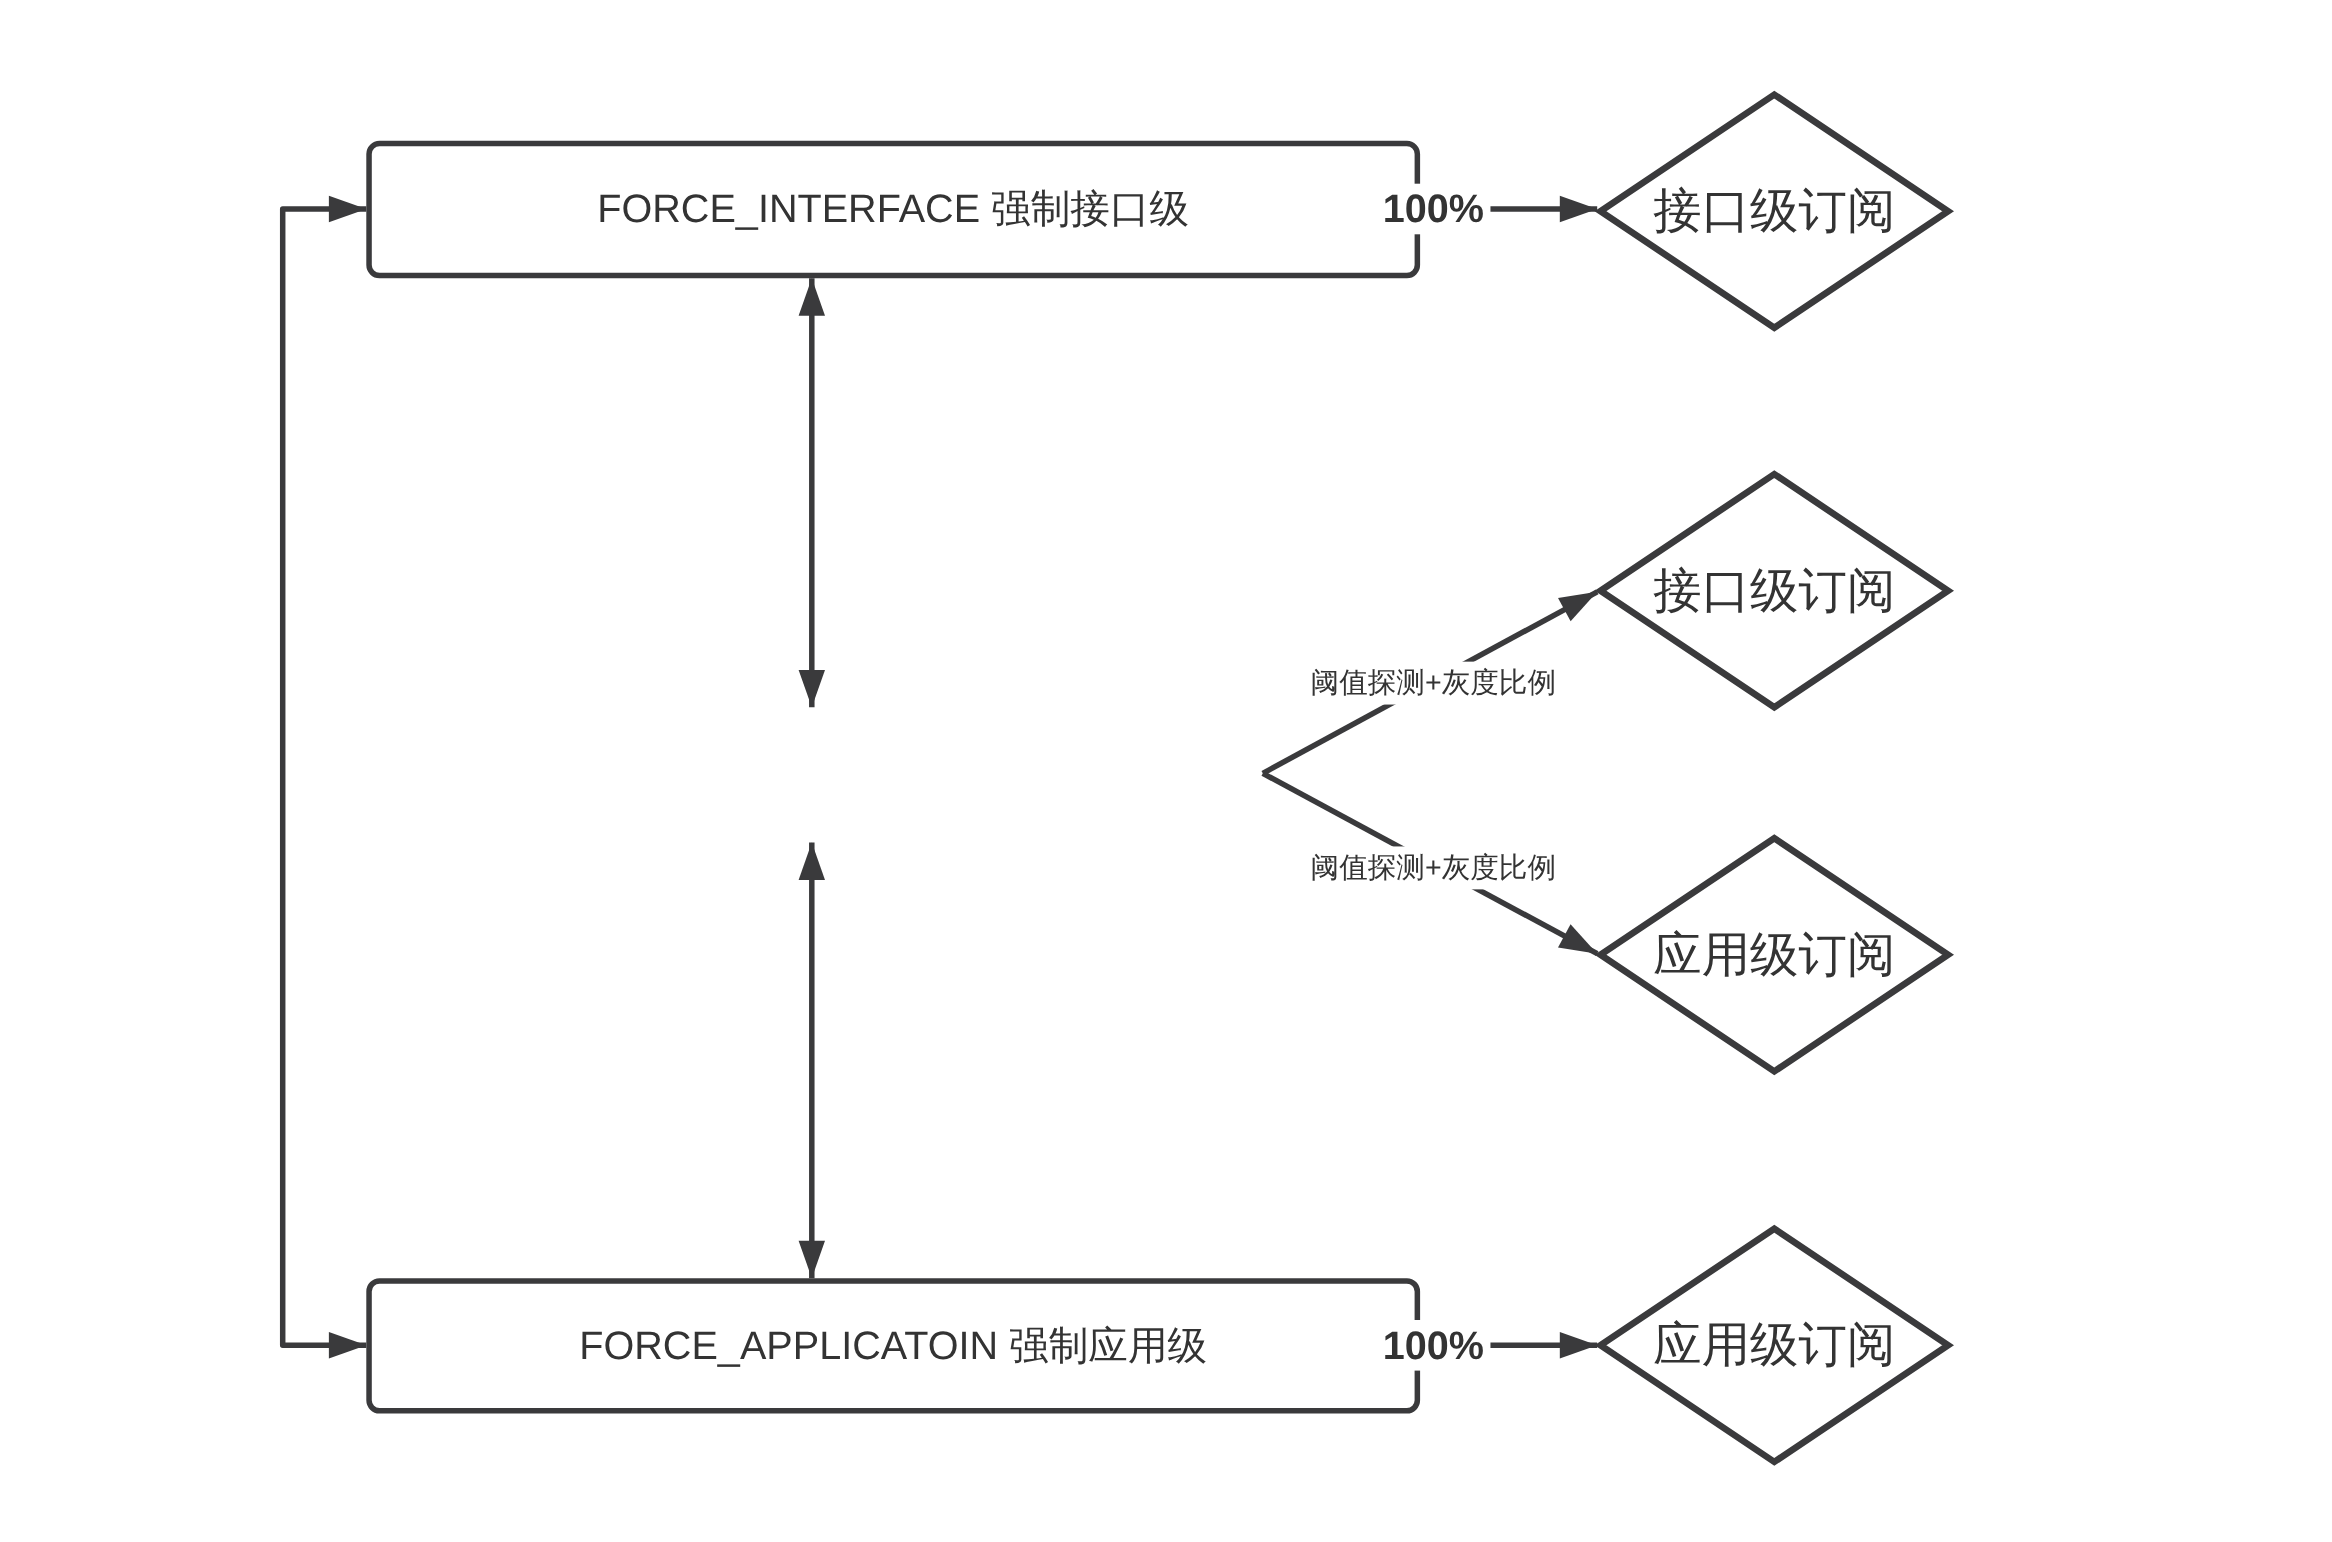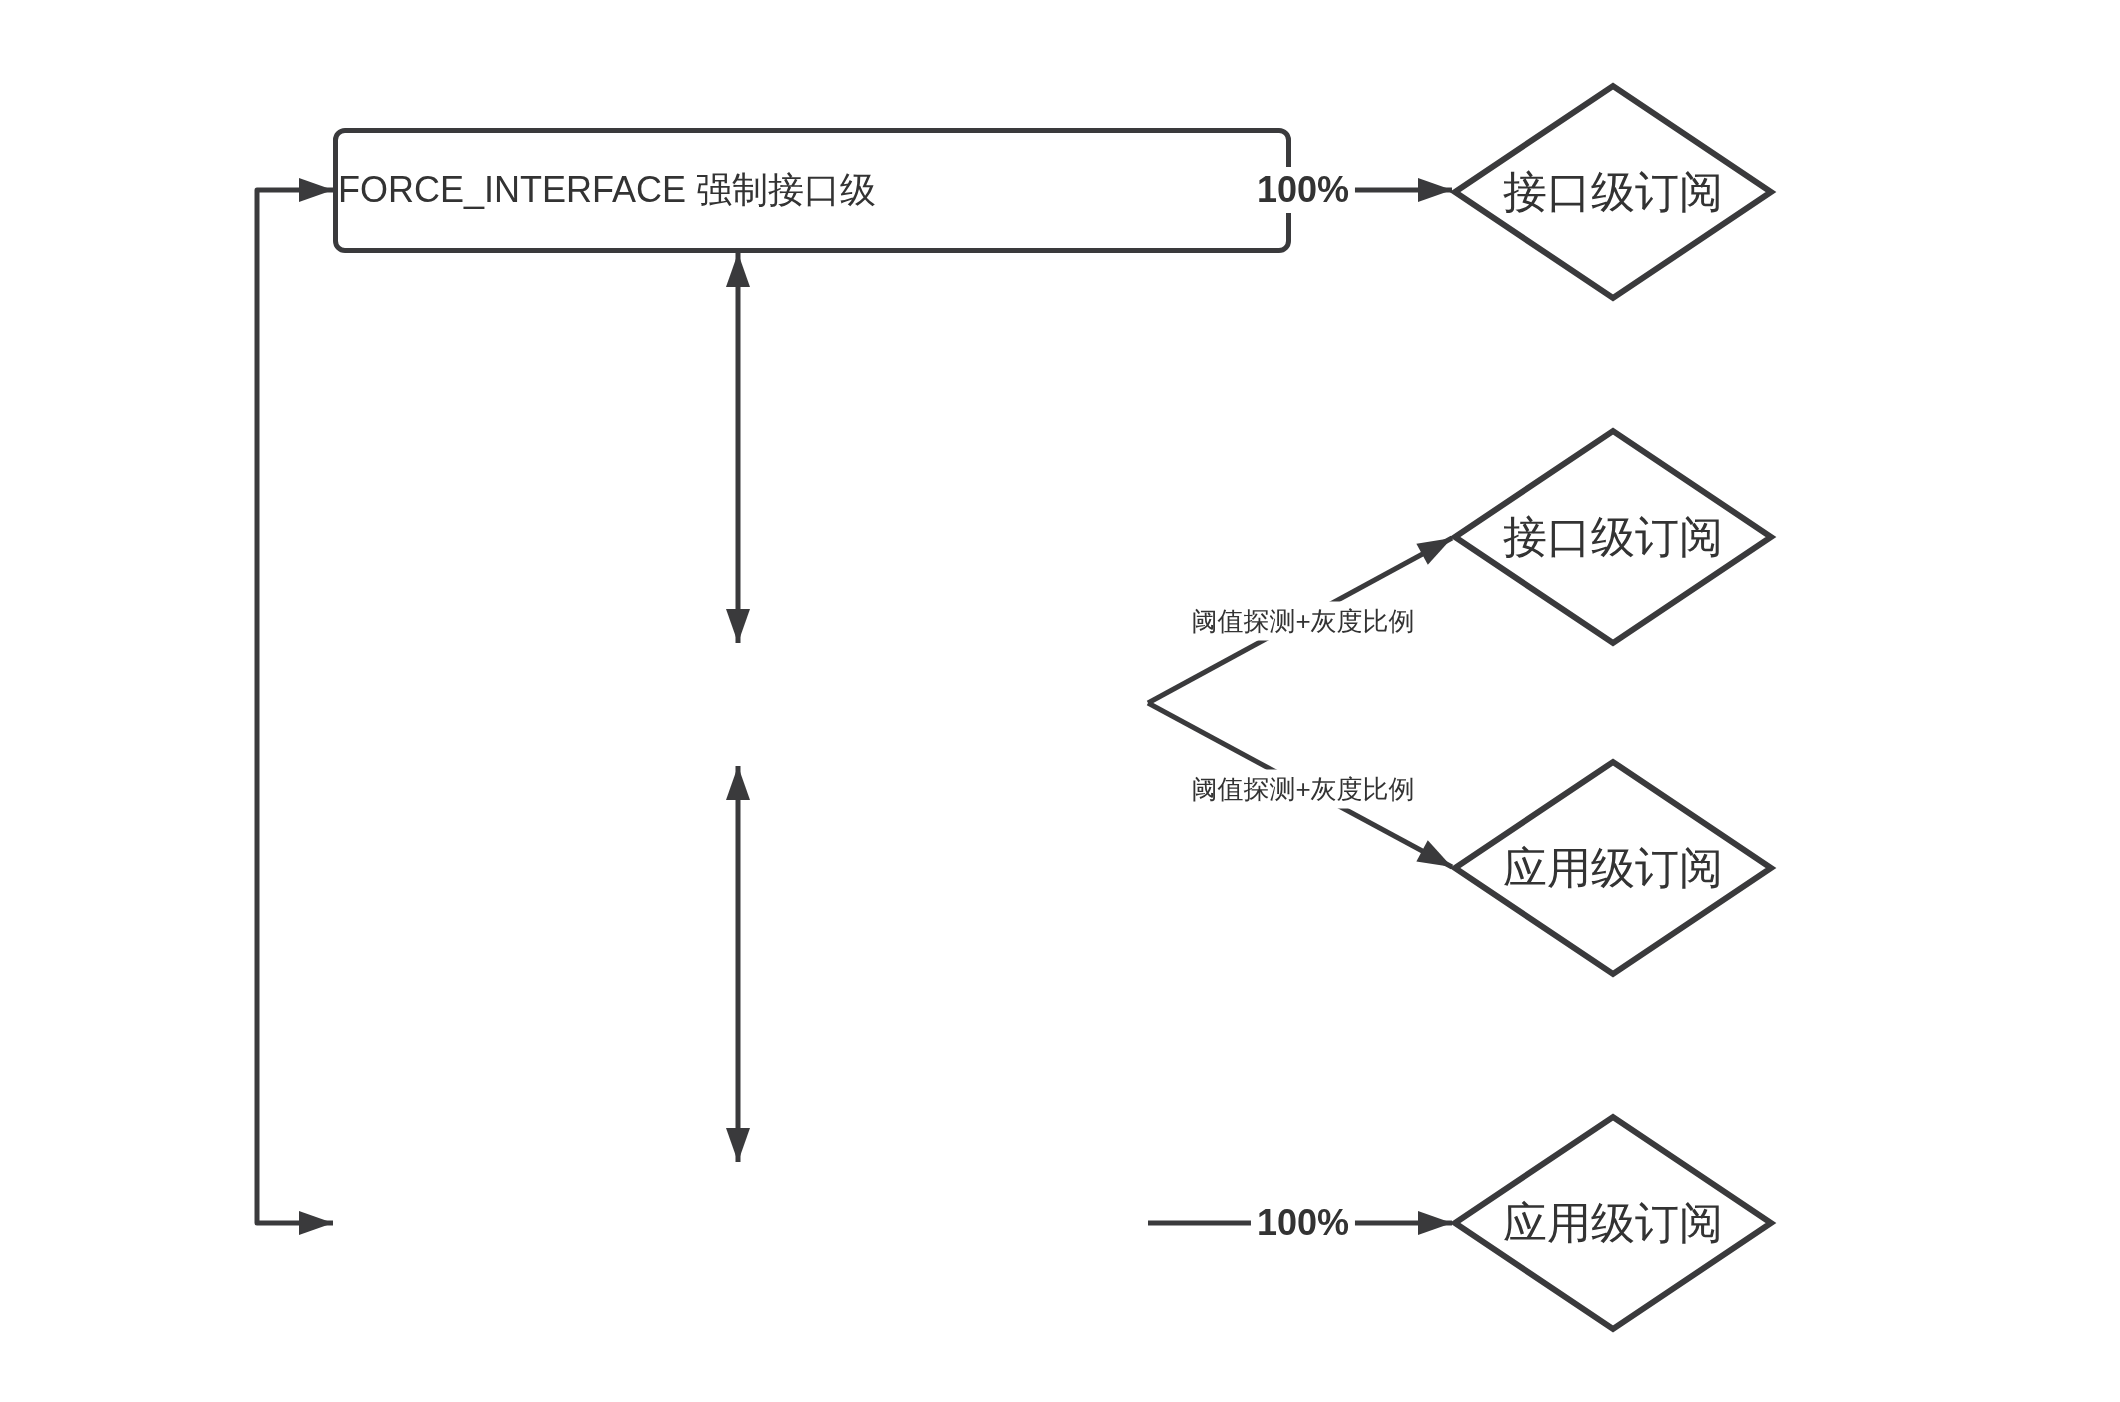--- a/index.html
+++ b/index.html
@@ -38,20 +38,21 @@
   .node-box {
     position: absolute;
     left: 333px;
     width: 958px;
     box-sizing: border-box;
     border: 5px solid #3A3A3C;
     border-radius: 12px;
     background: #FFFFFF;
     display: flex;
     align-items: center;
+    justify-content: center;
     font-size: 36px;
     white-space: nowrap;
   }
   .box-top    { top: 128px;  height: 125px; }
   .box-mid    { top: 643px;  height: 123px; }
   .box-bottom { top: 1162px; height: 123px; }
   .diamond-label {
     position: absolute;
     transform: translate(-50%, -50%);
     font-size: 44px;
@@ -97,20 +98,23 @@
     <polygon class="diamond" points="1455,537 1613,431 1771,537 1613,643"></polygon>
     <polygon class="diamond" points="1455,868 1613,762 1771,868 1613,974"></polygon>
     <polygon class="diamond" points="1455,1223 1613,1117 1771,1223 1613,1329"></polygon>
   </svg>
 
   <div class="node-box box-top">
     <span>FORCE_INTERFACE 强制接口级</span>
   </div>
 
 
+  <div class="node-box box-bottom">
+    <span>FORCE_APPLICATOIN 强制应用级</span>
+  </div>
 
   <div class="diamond-label" style="left:1613px; top:192px;">接口级订阅</div>
 
   <div class="diamond-label" style="left:1613px; top:537px;">接口级订阅</div>
 
   <div class="diamond-label" style="left:1613px; top:868px;">应用级订阅</div>
 
   <div class="diamond-label" style="left:1613px; top:1223px;">应用级订阅</div>
 
   <div class="edge-label percent" style="left:1303px; top:190px;">100%</div>

